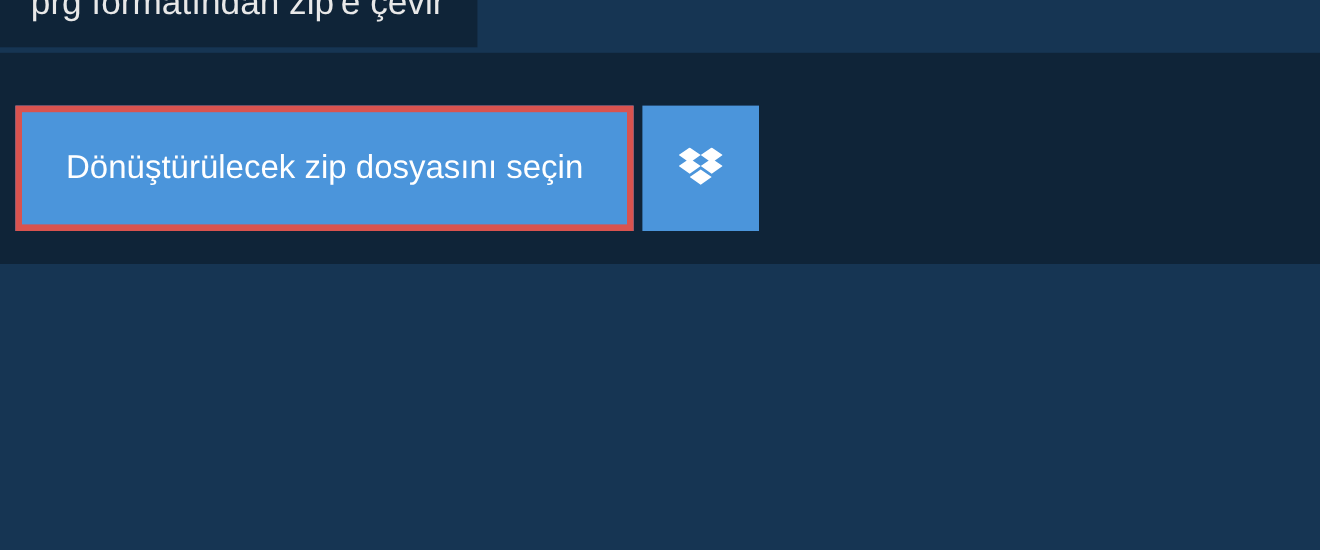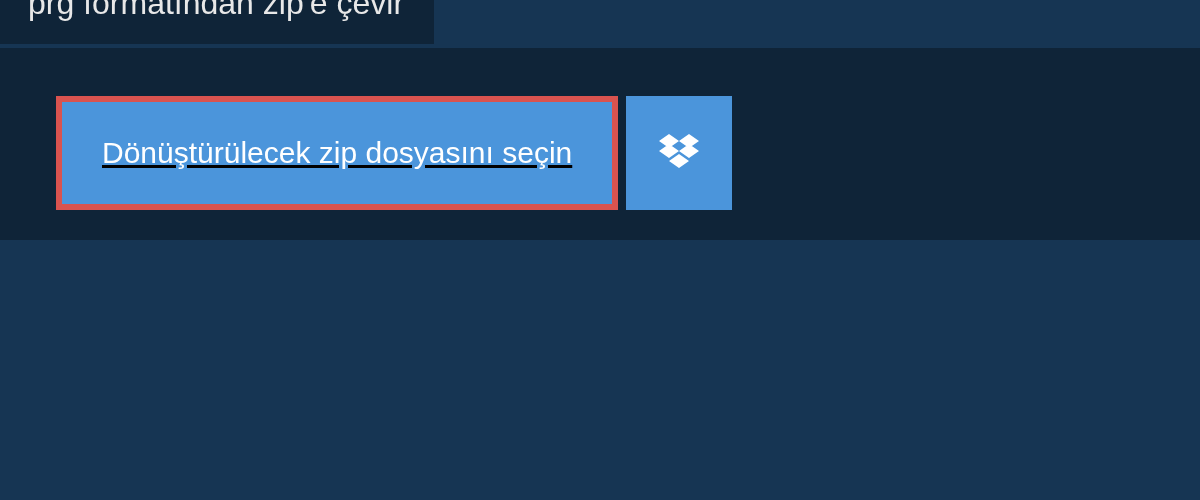--- a/index.html
+++ b/index.html
@@ -12,40 +12,38 @@
       height: 500px;
       background-color: #163553;
       font-family: -apple-system, BlinkMacSystemFont, "Segoe UI", Helvetica, Arial, sans-serif;
       overflow: hidden;
     }
     .panel {
       background-color: #0f2438;
       margin-top: 48px;
       width: 100%;
       padding-bottom: 30px;
-      text-decoration: underline;
     }
     .tab {
       display: inline-block;
       background-color: #0f2438;
       color: #e8e8e8;
       font-size: 32px;
       font-weight: 300;
       padding: 22px 30px 22px 28px;
       margin-top: -48px;
       position: relative;
       top: -48px;
       margin-bottom: -48px;
     }
     .upload-row {
       display: flex;
       align-items: stretch;
-      padding: 30px 30px 0 30px;
+      padding: 30px 30px 0 14px;
       gap: 8px;
-      margin-left: 26px;
     }
     .file-select-button {
       background-color: #4b95db;
       border: 6px solid #d9534f;
       color: #ffffff;
       font-size: 30px;
       font-weight: 300;
       padding: 34px 40px;
       text-align: center;
       cursor: pointer;

